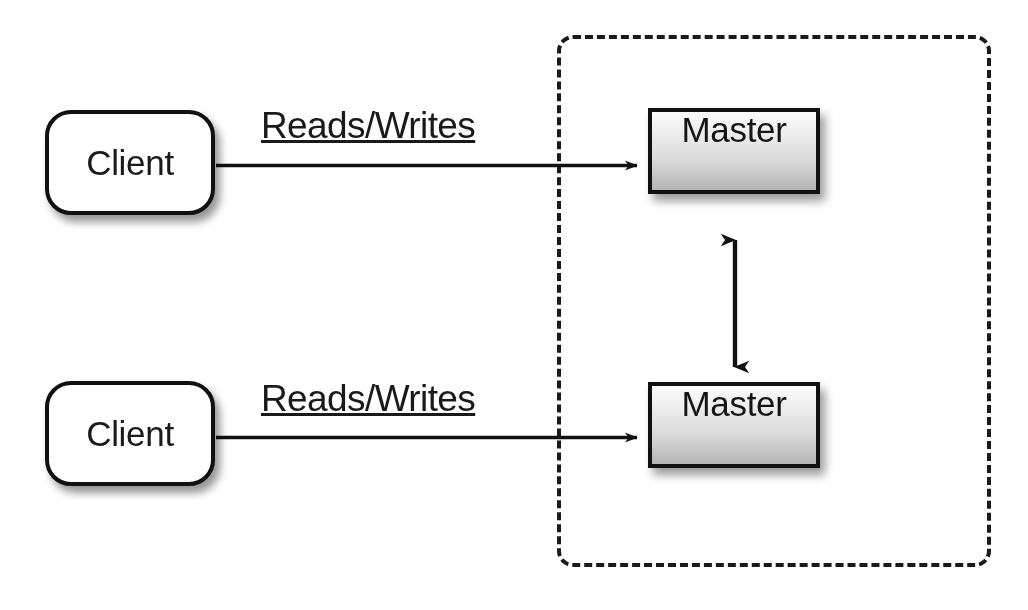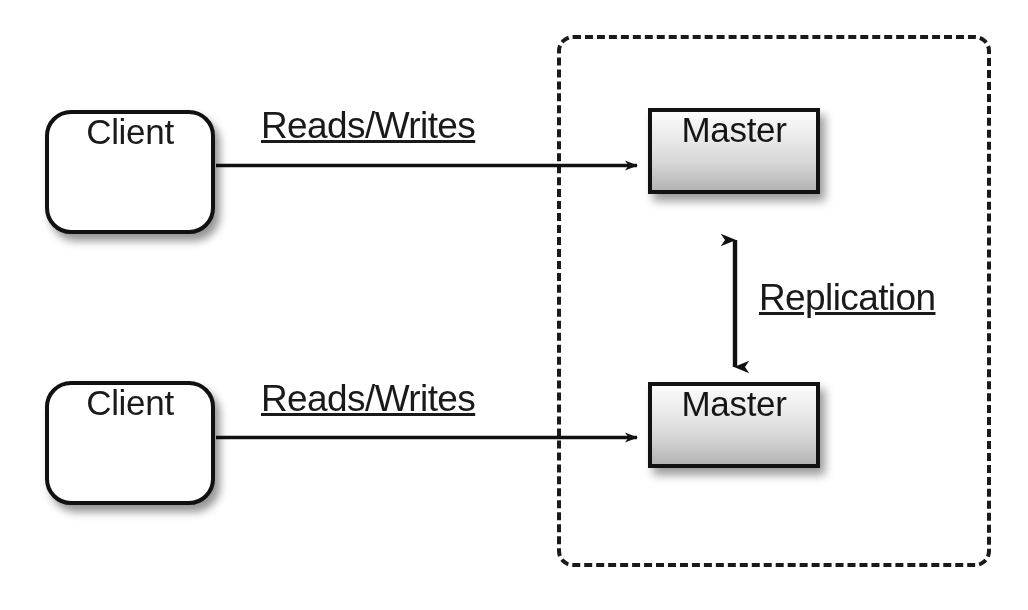--- a/index.html
+++ b/index.html
@@ -31,28 +31,28 @@
     border: 4px dashed #1a1a1a;
     border-radius: 16px;
     box-sizing: border-box;
     background: transparent;
   }
 
   
   .client-node {
     position: absolute;
     width: 170px;
-    height: 124px;
+    height: 105px;
     background: #ffffff;
     border: 4px solid #111111;
     border-radius: 26px;
     box-sizing: border-box;
     box-shadow: 5px 7px 9px rgba(0,0,0,0.42);
     display: flex;
-    align-items: flex-start;
+    align-items: center;
     justify-content: center;
   }
   .client-node .node-label {
     font-size: 35px;
     color: #1a1a1a;
     letter-spacing: -0.3px;
     line-height: 1;
   }
   #client-top  { left: 45px; top: 110px; }
   #client-bottom { left: 45px; top: 381px; }
@@ -143,15 +143,14 @@
   </div>
 
   <div id="master-bottom" class="master-node">
     <span class="node-label">Master</span>
   </div>
 
   <div id="label-rw-top" class="edge-label">Reads/Writes</div>
 
   <div id="label-rw-bottom" class="edge-label">Reads/Writes</div>
 
-  <div id="label-replication" class="edge-label">Replication</div>
 
 </div>
 
 </body></html>

